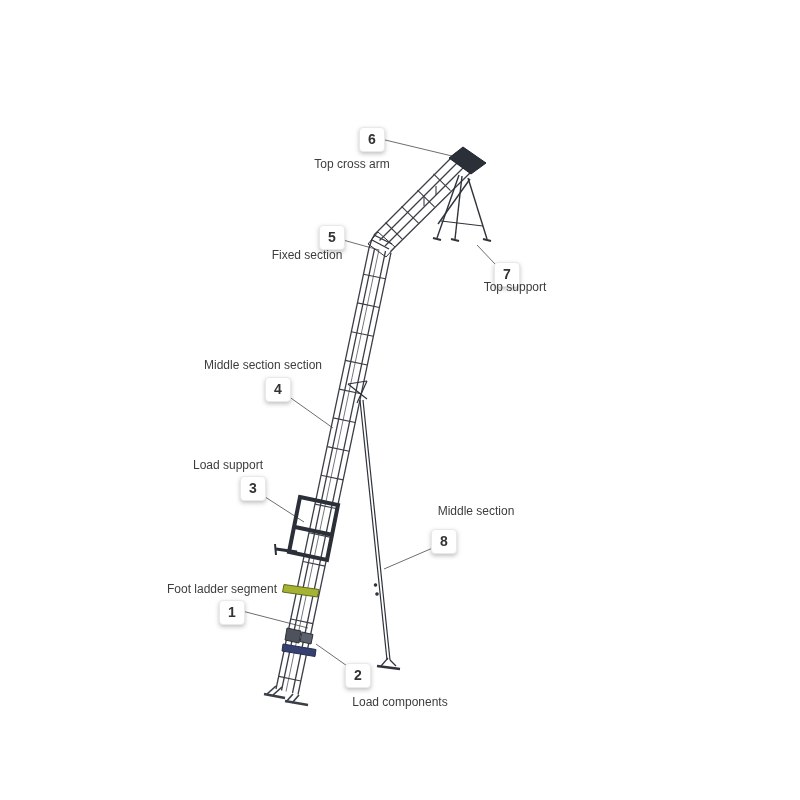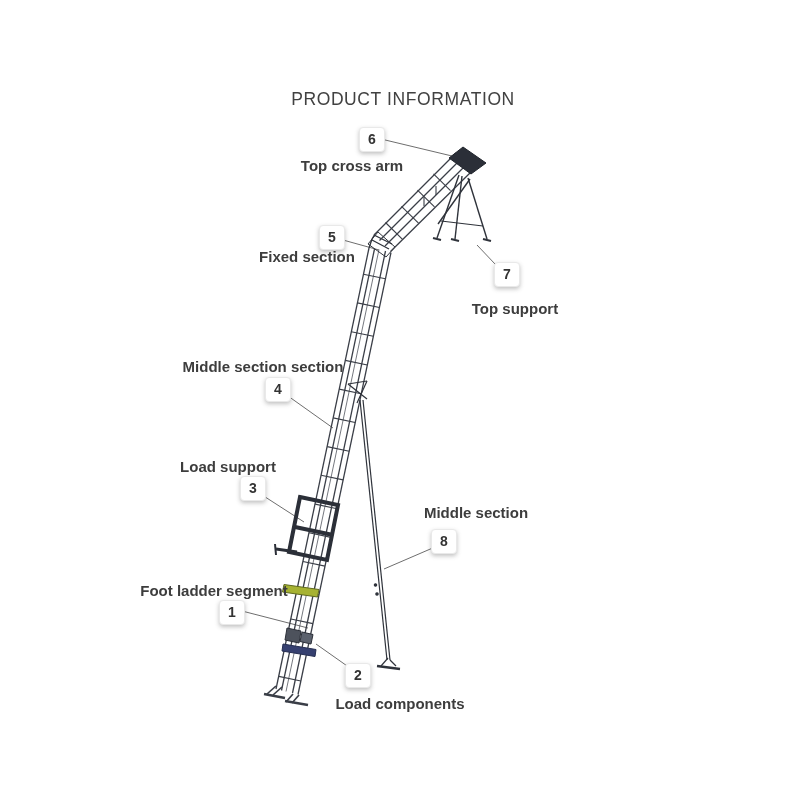--- a/index.html
+++ b/index.html
@@ -7,36 +7,35 @@
     position:relative;width:800px;height:800px;background:#ffffff;overflow:hidden;
     font-family:"Liberation Sans", sans-serif;
   }
   .title{
     position:absolute;left:403px;top:89px;transform:translateX(-50%);
     margin:0;font-size:17.5px;font-weight:400;letter-spacing:0.6px;
     color:#414141;white-space:nowrap;
   }
   .lbl{
     position:absolute;transform:translateX(-50%);
-    font-size:15px;font-weight:700;color:#3d3d3d;white-space:nowrap;
+    font-size:12px;font-weight:400;color:#3d3d3d;white-space:nowrap;
   }
   .badge{
     position:absolute;width:24px;height:23px;line-height:23px;text-align:center;
     background:#ffffff;border:1px solid #e9e9e9;border-radius:4px;
     box-shadow:0 2px 4px rgba(120,120,120,0.45);
     font-size:14px;font-weight:700;color:#333333;
   }
   svg{position:absolute;left:0;top:0;}
 </style>
 </head>
 <body>
 
 <div class="stage">
 
-  <h1 class="title">PRODUCT INFORMATION</h1>
 
   <svg width="800" height="800" viewBox="0 0 800 800">
 
     <g stroke="#6e6e6e" stroke-width="1">
       <line x1="242" y1="611" x2="308" y2="628"></line>
       <line x1="350" y1="668" x2="316" y2="644"></line>
       <line x1="259" y1="493" x2="304" y2="522"></line>
       <line x1="288" y1="396" x2="333" y2="428"></line>
       <line x1="343" y1="240" x2="379" y2="250"></line>
       <line x1="381" y1="139" x2="452" y2="156"></line>
@@ -147,22 +146,22 @@
 
   <div class="badge" style="left:219px;top:600px">1</div>
   <div class="badge" style="left:345px;top:663px">2</div>
   <div class="badge" style="left:240px;top:476px">3</div>
   <div class="badge" style="left:265px;top:377px">4</div>
   <div class="badge" style="left:319px;top:225px">5</div>
   <div class="badge" style="left:359px;top:127px">6</div>
   <div class="badge" style="left:494px;top:262px">7</div>
   <div class="badge" style="left:431px;top:529px">8</div>
 
-  <div class="lbl" style="left:214px;top:582px">Foot ladder segment</div>
+  <div class="lbl" style="left:222px;top:582px">Foot ladder segment</div>
   <div class="lbl" style="left:400px;top:695px">Load components</div>
   <div class="lbl" style="left:228px;top:458px">Load support</div>
   <div class="lbl" style="left:263px;top:358px">Middle section section</div>
   <div class="lbl" style="left:307px;top:248px">Fixed section</div>
   <div class="lbl" style="left:352px;top:157px">Top cross arm</div>
-  <div class="lbl" style="left:515px;top:300px">Top support</div>
+  <div class="lbl" style="left:515px;top:280px">Top support</div>
   <div class="lbl" style="left:476px;top:504px">Middle section</div>
 
 </div>
 
 </body></html>

